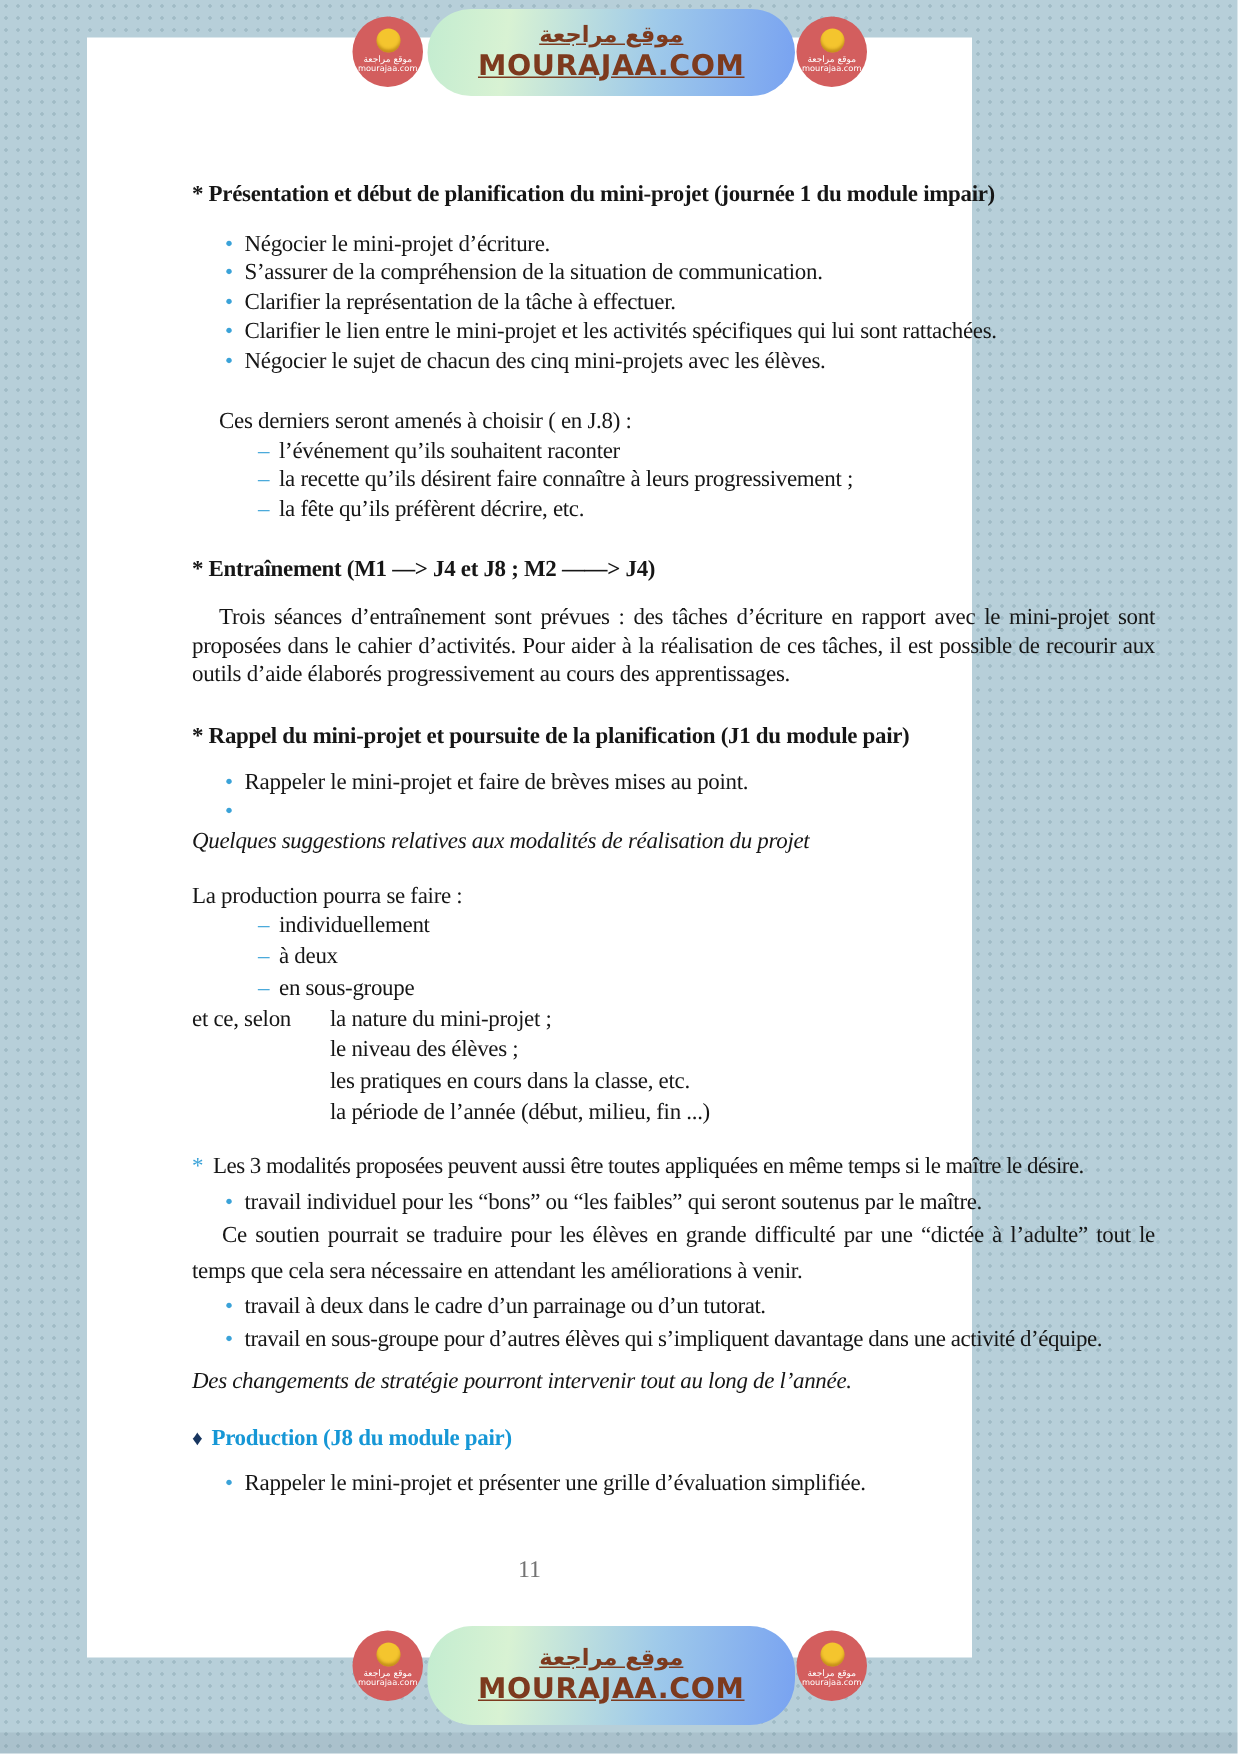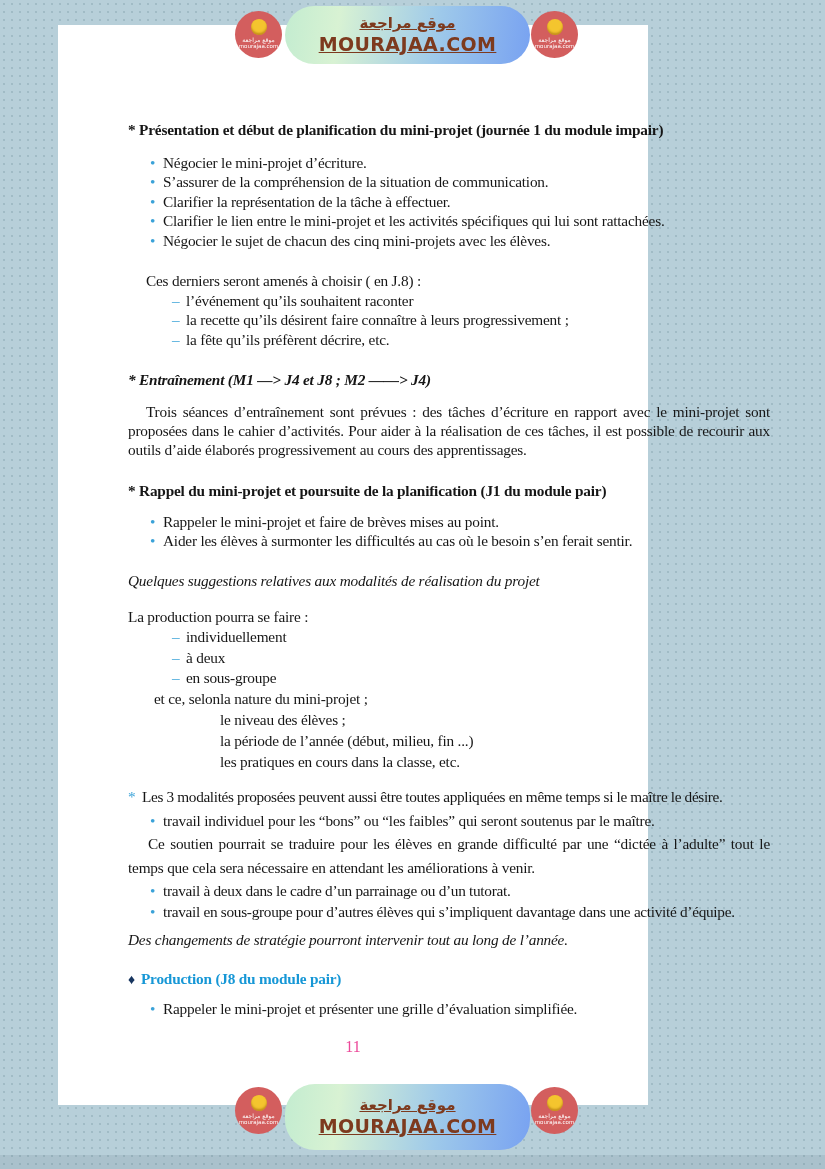--- a/index.html
+++ b/index.html
@@ -25,46 +25,46 @@
   .badge .logo{width:16px;height:16px;border-radius:50%;background:#f4c52e;box-shadow:inset 0 -2px 2px rgba(140,80,0,.45);margin-bottom:2px;}
   .badge .bd-ar{font-family:"DejaVu Sans",sans-serif;font-size:6px;line-height:6px;}
   .badge .bd-site{font-family:"DejaVu Sans",sans-serif;font-size:5.5px;line-height:7px;}
   .badge.tl{left:235px;top:11px;} .badge.tr{left:531px;top:11px;}
   .badge.bl{left:235px;top:1087px;} .badge.br{left:531px;top:1087px;}
 
   
   .content{position:absolute;left:70px;top:95px;width:642px;color:#161616;
     font-size:15.3px;letter-spacing:-0.2px;}
   .h-black{font-weight:bold;white-space:nowrap;line-height:19.5px;}
-  .h-entr{margin-top:20.5px;font-style:italic;}
+  .h-entr{margin-top:20.5px;}
   .h-rappel{margin-top:21.5px;}
   .h-ital{margin-top:20px;font-weight:normal;font-style:italic;white-space:nowrap;line-height:19.5px;}
   .h-blue{margin-top:19px;font-weight:bold;white-space:nowrap;line-height:19.5px;color:#1697d6;}
   .h-blue .mk-diamond{color:#17355f;margin-right:6px;font-size:14px;}
 
   .li{position:relative;white-space:nowrap;line-height:19.5px;}
   .li .mk{position:absolute;color:#3aa2d8;}
   .li-dot{padding-left:35px;} .li-dot .mk{left:22px;}
   .li-dash{padding-left:58px;} .li-dash .mk{left:44px;}
   .dots-1{margin-top:13px;}
   .intro-indent{margin-top:21px;text-indent:18px;line-height:19.5px;white-space:nowrap;}
   .p-just{margin-top:12.5px;text-align:justify;text-indent:18px;line-height:19.4px;}
   .dots-2{margin-top:11px;}
   .prod-intro{margin-top:17px;line-height:19.5px;white-space:nowrap;}
   .modes .li{line-height:20.8px;}
   .selon{display:flex;line-height:20.8px;}
-  .selon-label{width:92px;flex:0 0 92px;text-align:right;}
+  .selon-label{width:92px;flex:0 0 92px;}
   .star-line{margin-top:15px;position:relative;padding-left:14px;white-space:nowrap;line-height:19.5px;letter-spacing:-0.35px;}
   .star-line .mk{position:absolute;left:0;color:#3aa2d8;}
   .b1{margin-top:4.5px;}
   .p-soutien{margin-top:1px;text-align:justify;text-indent:20px;line-height:24px;}
   .b23 .li{line-height:21.5px;letter-spacing:-0.3px;}
   .ital-line{margin-top:7.5px;font-style:italic;white-space:nowrap;line-height:19.5px;}
   .b-last{margin-top:9.5px;}
-  .pagenum{position:absolute;left:0;top:1013px;width:100%;text-align:center;font-size:16px;color:#ec4899;}
+  .pagenum{position:absolute;left:0;top:1013px;width:100%;text-align:center;font-size:16px;color:#737373;}
 </style>
 </head>
 <body>
 
 <div class="canvas">
 
   <div class="page">
     <div class="content">
 
       <div class="h-black">* Présentation et début de planification du mini-projet (journée 1 du module impair)</div>
@@ -83,39 +83,39 @@
         <div class="li li-dash"><span class="mk">–</span><span>la recette qu’ils désirent faire connaître à leurs progressivement ;</span></div>
         <div class="li li-dash"><span class="mk">–</span><span>la fête qu’ils préfèrent décrire, etc.</span></div>
       </div>
 
       <div class="h-black h-entr">* Entraînement  (M1 —&gt; J4 et J8   ;   M2 ——&gt; J4)</div>
       <div class="p-just">Trois séances d’entraînement sont prévues : des tâches d’écriture en rapport avec le mini-projet sont proposées dans le cahier d’activités. Pour aider à la réalisation de ces tâches, il est possible de recourir aux  outils d’aide élaborés progressivement au cours des apprentissages.</div>
 
       <div class="h-black h-rappel">* Rappel du mini-projet et poursuite de la planification (J1 du module pair)</div>
       <div class="dots-2">
         <div class="li li-dot"><span class="mk">•</span><span>Rappeler le mini-projet et faire de brèves mises au point.</span></div>
-        <div class="li li-dot"><span class="mk">•</span><span>Aider les élèves à surmonter les difficultés au cas où le besoin s’en ferait sentir.</span></div>
+        <div class="li li-dot"><span class="mk">•</span></div>
       </div>
 
       <div class="h-ital">Quelques suggestions relatives aux modalités de réalisation du projet</div>
 
       <div class="prod-intro">La production pourra se faire :</div>
       <div class="modes">
         <div class="li li-dash"><span class="mk">–</span><span>individuellement</span></div>
         <div class="li li-dash"><span class="mk">–</span><span>à deux</span></div>
         <div class="li li-dash"><span class="mk">–</span><span>en sous-groupe</span></div>
       </div>
 
       <div class="selon">
         <div class="selon-label">et ce, selon</div>
         <div>
           <div>la nature du mini-projet ;</div>
           <div>le niveau des élèves ;</div>
+          <div>les pratiques en cours dans la classe, etc.</div>
           <div>la période de l’année (début, milieu, fin ...)</div>
-          <div>les pratiques en cours dans la classe, etc.</div>
         </div>
       </div>
 
       <div class="star-line"><span class="mk">*</span><span>Les 3 modalités proposées peuvent aussi être toutes appliquées en même temps si le maître le désire.</span></div>
 
       <div class="b1">
         <div class="li li-dot"><span class="mk">•</span><span>travail individuel pour les “bons” ou “les faibles” qui seront soutenus par le maître.</span></div>
       </div>
 
       <div class="p-soutien">Ce soutien pourrait se traduire pour les élèves en grande difficulté par une “dictée à l’adulte” tout le temps que cela sera nécessaire en attendant les améliorations à venir.</div>

